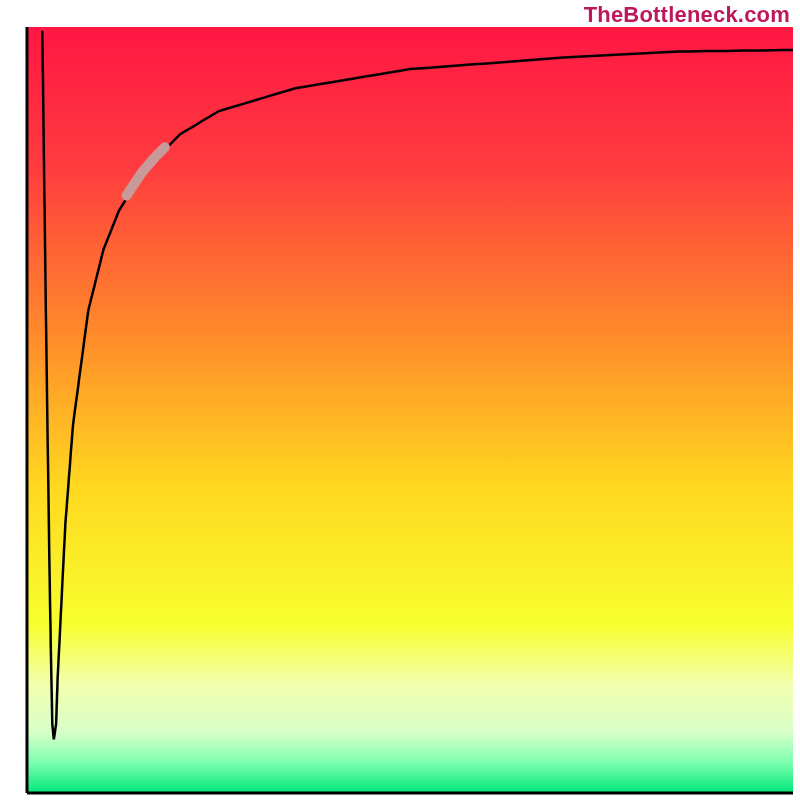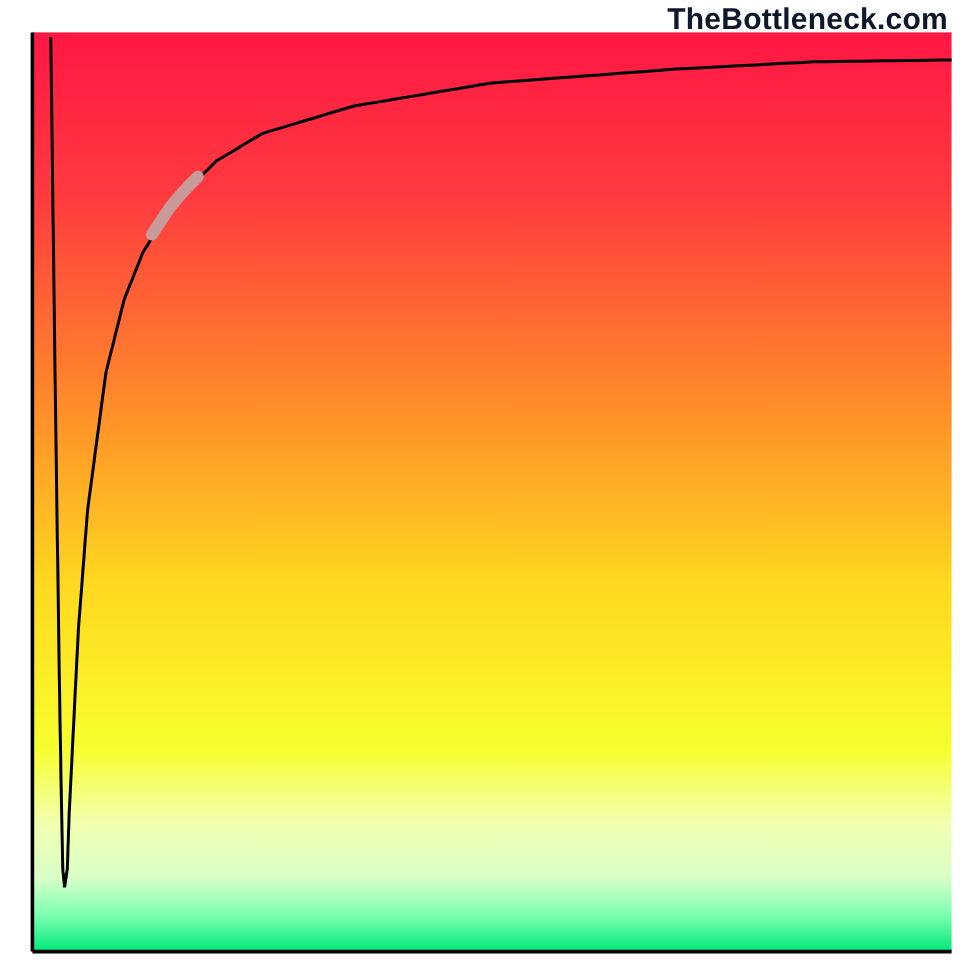--- a/index.html
+++ b/index.html
@@ -12,23 +12,23 @@
   }
   .chart-wrap {
     position: relative;
     width: 800px;
     height: 800px;
   }
   .watermark {
     position: absolute;
     top: 2px;
     right: 10px;
-    font-size: 25px;
+    font-size: 22px;
     font-weight: 600;
-    color: #0f172a;
+    color: #be185d;
     letter-spacing: 0.2px;
     z-index: 5;
   }
   svg {
     display: block;
   }
 </style>
 </head>
 <body>
 

